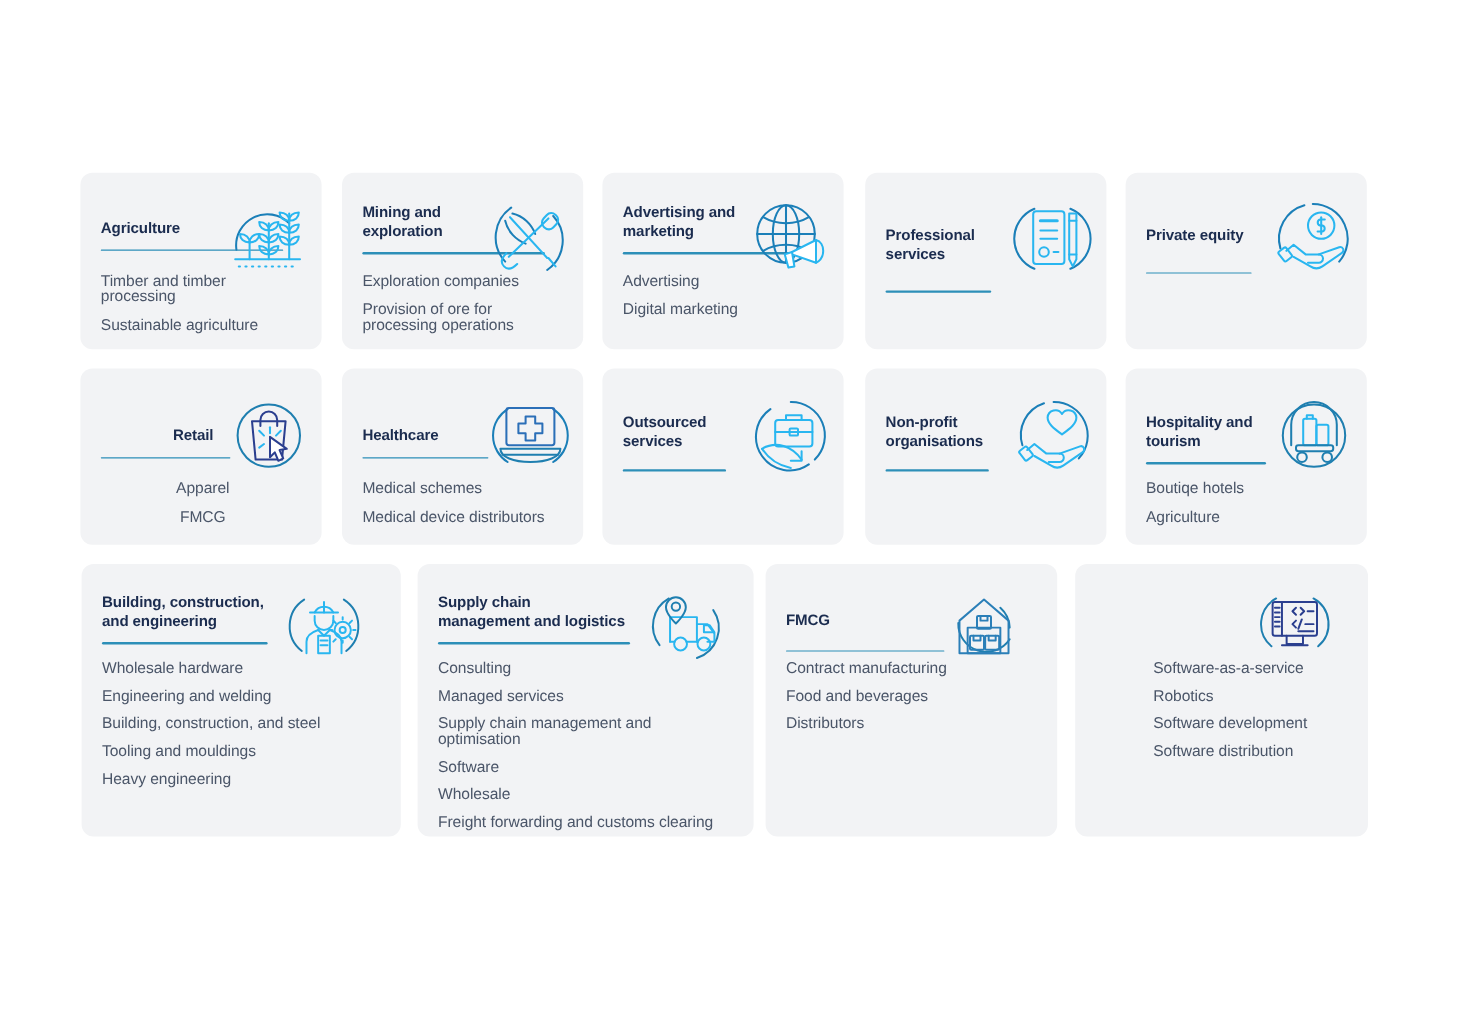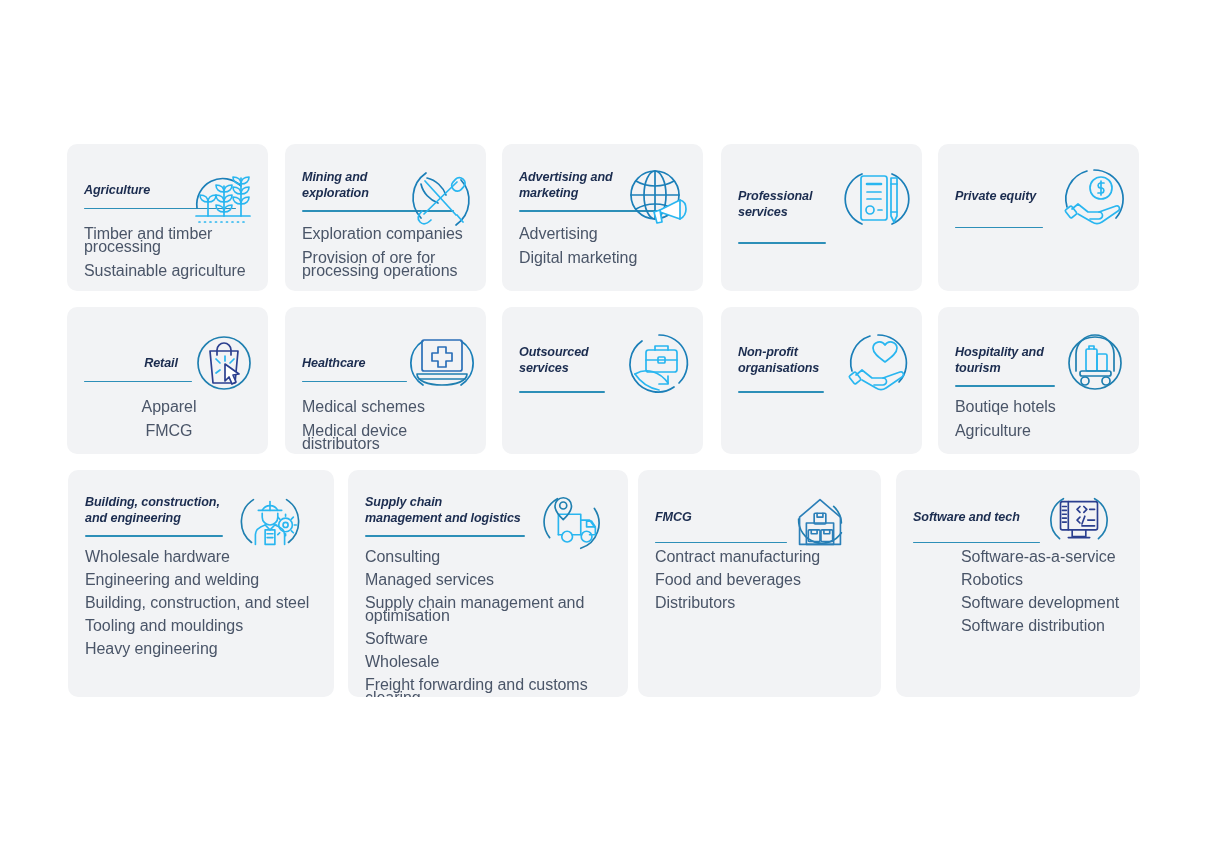--- a/index.html
+++ b/index.html
@@ -37,21 +37,20 @@
     left: 17px;
     right: 14px;
     top: 0;
     bottom: 0;
   }
 
   .card-head {
     position: absolute;
     left: 0;
     right: 16px;
-    font-style: italic;
   }
 
   .card-title {
     font-size: 12.6px;
     font-weight: bold;
     color: #1b2c4f;
     line-height: 15.5px;
     letter-spacing: -0.1px;
     margin: 0;
     white-space: pre-line;
@@ -66,21 +65,21 @@
 
   .card-list {
     margin: 0;
     padding: 0;
     list-style: none;
     position: absolute;
     left: 0;
     right: 0;
   }
   .card-list li {
-    font-size: 16px;
+    font-size: 13px;
     color: #4a5568;
     line-height: 13px;
     margin-bottom: 10.5px;
     letter-spacing: -0.05px;
     white-space: pre-line;
   }
   .card-list li:last-child { margin-bottom: 0; }
 
   .card-icon {
     position: absolute;
@@ -541,24 +540,20 @@
           <path d="M28 43v4h6v-4" stroke="#2b7fb8"></path>
           <rect x="38" y="43" width="12" height="12" rx="1" stroke="#2b7fb8"></rect>
           <path d="M41 43v4h6v-4" stroke="#2b7fb8"></path>
         </g>
       </svg>
     </div>
   </div>
 
   <div class="card r3 c4">
     <div class="card-inner">
-      <div class="card-head">
-        <div class="card-title">Software and tech</div>
-        <div class="divider"></div>
-      </div>
       <ul class="card-list">
         <li>Software-as-a-service</li>
         <li>Robotics</li>
         <li>Software development</li>
         <li>Software distribution</li>
       </ul>
     </div>
     <div class="card-icon">
       <svg viewBox="0 0 74 74">
         <g fill="none" stroke="#1f7fb0" stroke-width="1.7" stroke-linecap="round" stroke-linejoin="round">

